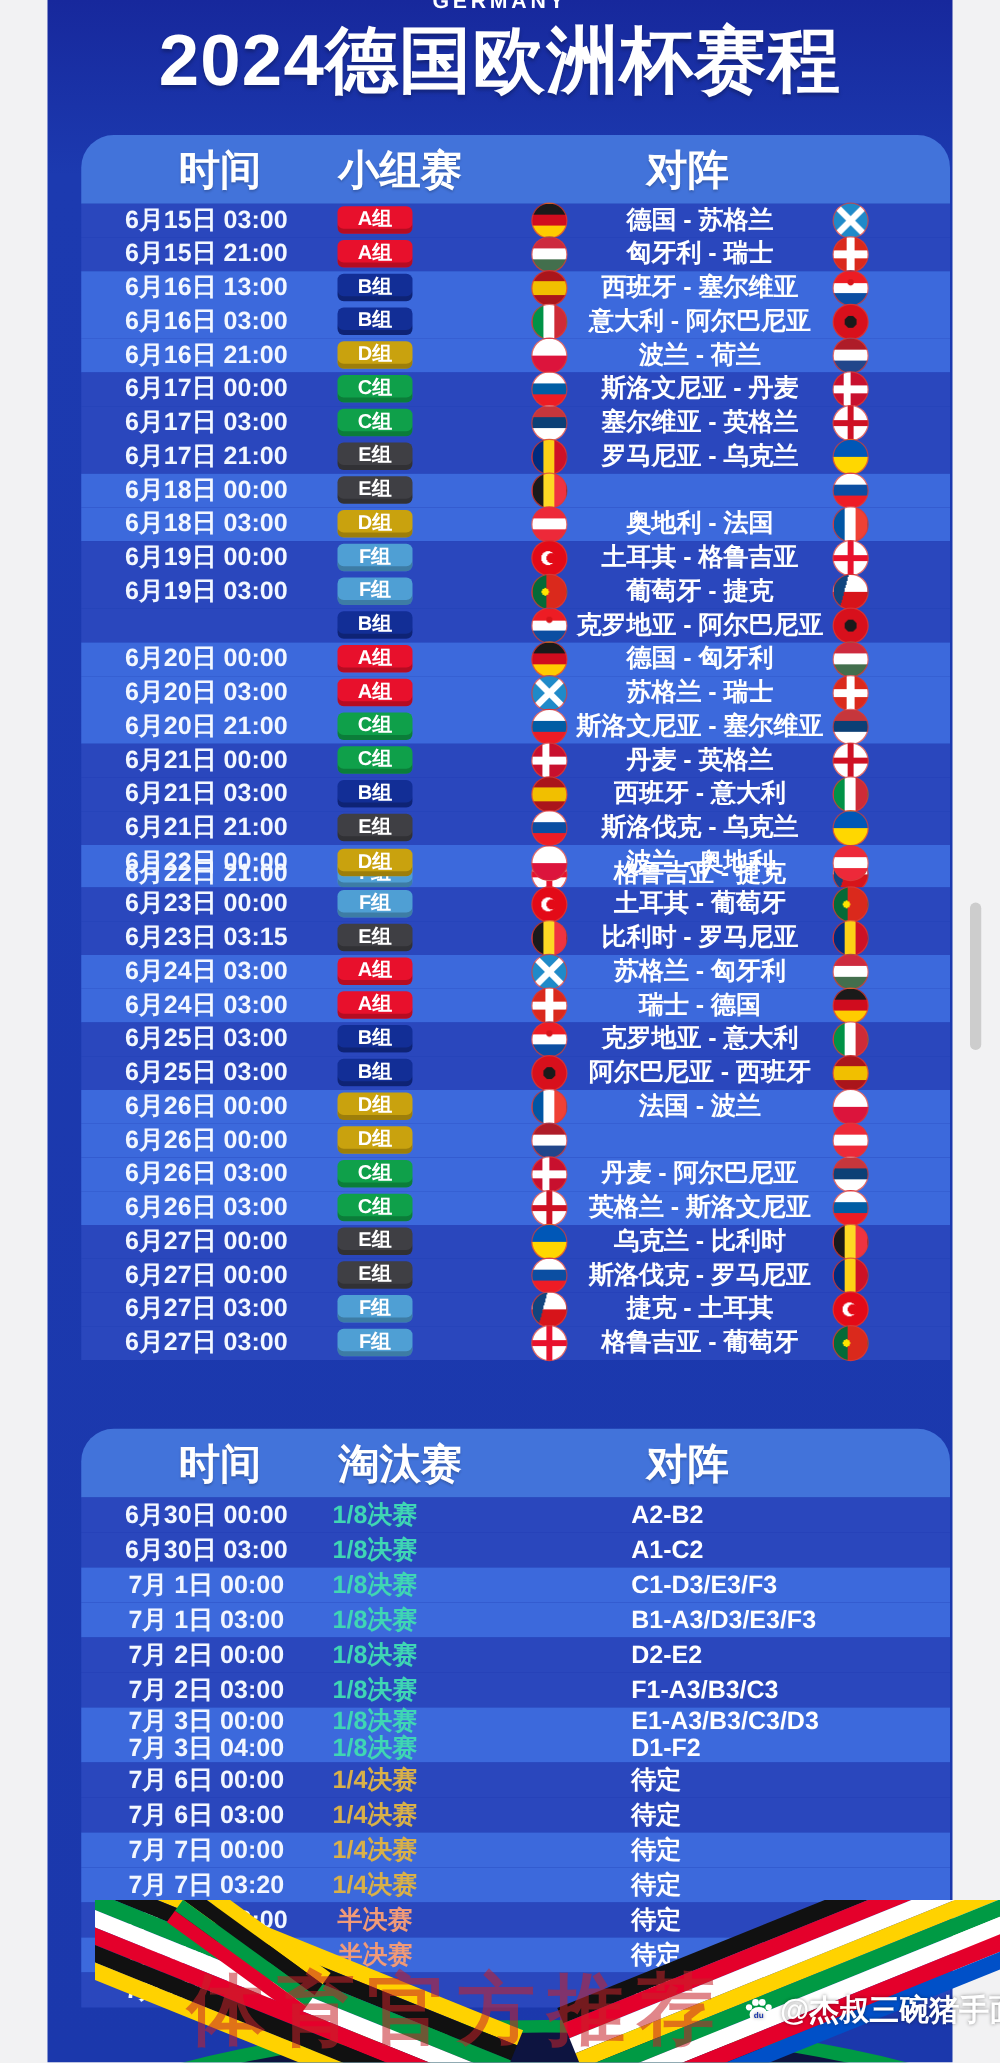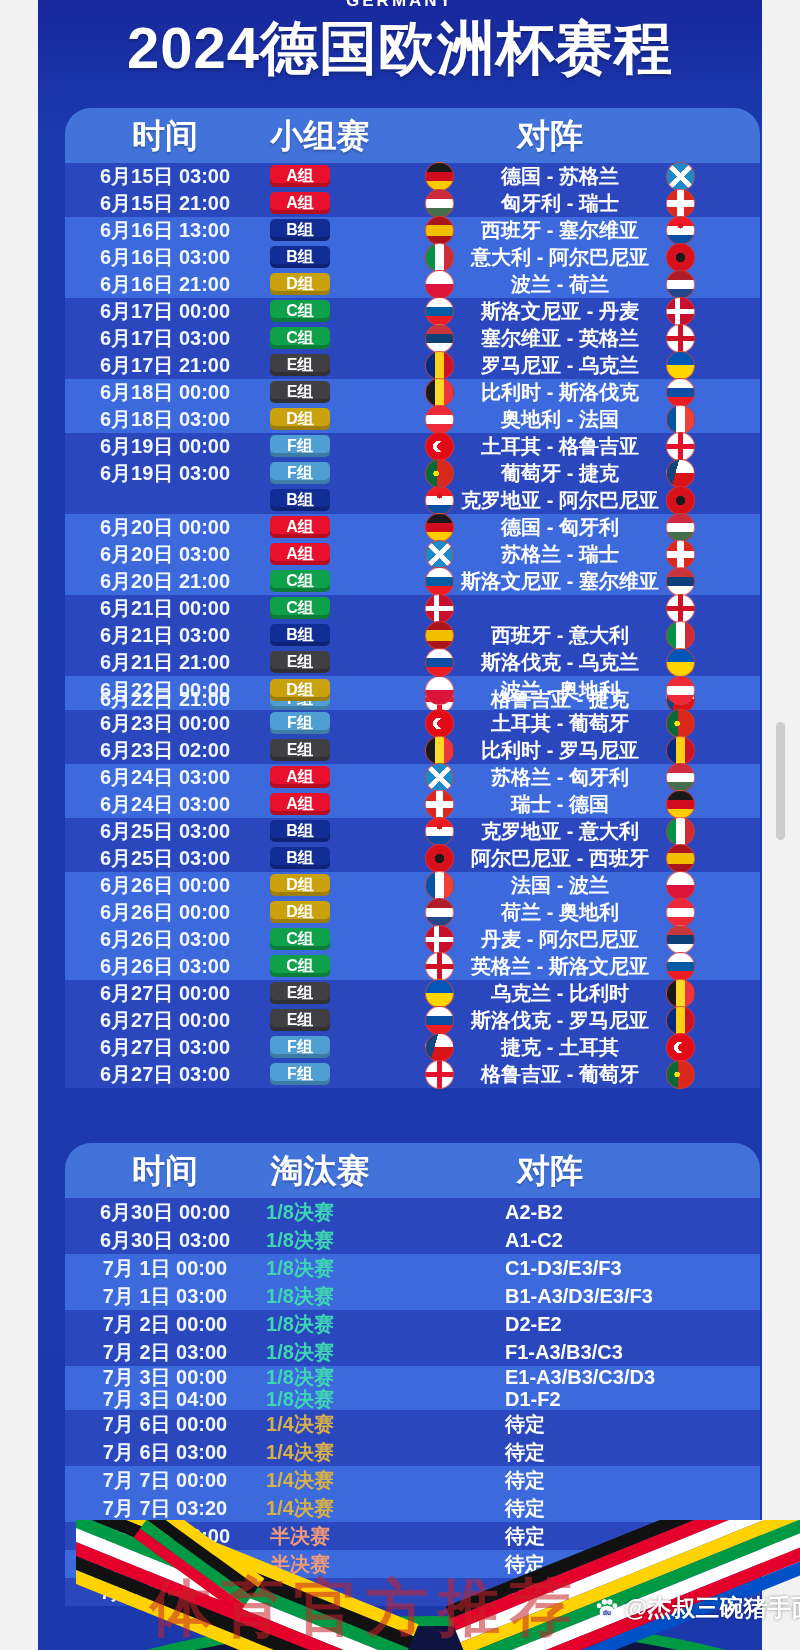--- a/index.html
+++ b/index.html
@@ -10,21 +10,21 @@
   .germany{position:absolute;top:-9px;left:0;width:100%;text-align:center;color:#fff;
            font-weight:bold;font-size:17px;letter-spacing:3px;}
   .title{position:absolute;top:10px;left:0;width:100%;text-align:center;color:#fff;
          font-weight:800;font-size:58px;letter-spacing:1px;text-shadow:0 2px 3px rgba(0,0,0,.25);}
   .panel{position:absolute;left:27px;width:695px;}
   #group-panel{top:108px;}
   #knockout-panel{top:1143px;}
   .panel-header{position:relative;height:55px;border-radius:26px 26px 0 0;background:#4273da;}
   .panel-header span{position:absolute;top:0;line-height:55px;color:#fff;font-weight:800;
                      font-size:33px;text-align:center;text-shadow:0 2px 2px rgba(0,0,0,.2);}
-  .h1{left:20px;width:160px;}
+  .h1{left:31px;width:160px;}
   .h2{left:155px;width:200px;}
   .h3{left:385px;width:200px;}
   .row{position:relative;height:27px;}
   .row.dark{background:#2a47bd;}
   .row.light{background:#3c69dc;}
   .c-time{position:absolute;left:0;width:200px;text-align:center;color:#f2f7ff;
           font-weight:700;font-size:20px;line-height:27px;white-space:pre;}
   .c-badge{position:absolute;left:205px;top:2px;width:60px;height:22px;line-height:22px;
            text-align:center;color:#fff;font-weight:700;font-size:16px;border-radius:5px;
            box-shadow:inset 0 -4px rgba(0,0,0,.22);}
@@ -125,21 +125,20 @@
           <span class="c-time">6月17日 21:00</span>
           <span class="c-badge" style="background: rgb(63, 63, 68);">E组</span>
           <span class="flag c-flag1" style="background: linear-gradient(90deg, rgb(0, 43, 127) 0px, rgb(0, 43, 127) 33%, rgb(252, 209, 22) 33%, rgb(252, 209, 22) 66%, rgb(206, 17, 38) 66%);"></span>
           <span class="c-match">罗马尼亚 - 乌克兰</span>
           <span class="flag c-flag2" style="background: linear-gradient(rgb(0, 87, 183) 0px, rgb(0, 87, 183) 50%, rgb(255, 215, 0) 50%);"></span>
         </div>
         <div class="row light">
           <span class="c-time">6月18日 00:00</span>
           <span class="c-badge" style="background: rgb(63, 63, 68);">E组</span>
           <span class="flag c-flag1" style="background: linear-gradient(90deg, rgb(26, 26, 26) 0px, rgb(26, 26, 26) 33%, rgb(253, 218, 36) 33%, rgb(253, 218, 36) 66%, rgb(239, 51, 64) 66%);"></span>
-          <span class="c-match">比利时 - 斯洛伐克</span>
           <span class="flag c-flag2" style="background: linear-gradient(rgb(255, 255, 255) 0px, rgb(255, 255, 255) 33%, rgb(11, 78, 162) 33%, rgb(11, 78, 162) 66%, rgb(238, 28, 37) 66%);"></span>
         </div>
         <div class="row light">
           <span class="c-time">6月18日 03:00</span>
           <span class="c-badge" style="background: rgb(201, 162, 14);">D组</span>
           <span class="flag c-flag1" style="background: linear-gradient(rgb(237, 41, 57) 0px, rgb(237, 41, 57) 33%, rgb(255, 255, 255) 33%, rgb(255, 255, 255) 66%, rgb(237, 41, 57) 66%);"></span>
           <span class="c-match">奥地利 - 法国</span>
           <span class="flag c-flag2" style="background: linear-gradient(90deg, rgb(0, 85, 164) 0px, rgb(0, 85, 164) 33%, rgb(255, 255, 255) 33%, rgb(255, 255, 255) 66%, rgb(239, 65, 53) 66%);"></span>
         </div>
         <div class="row dark">
@@ -180,20 +179,21 @@
           <span class="c-time">6月20日 21:00</span>
           <span class="c-badge" style="background: rgb(15, 160, 74);">C组</span>
           <span class="flag c-flag1" style="background: linear-gradient(rgb(255, 255, 255) 0px, rgb(255, 255, 255) 33%, rgb(0, 93, 164) 33%, rgb(0, 93, 164) 66%, rgb(237, 28, 36) 66%);"></span>
           <span class="c-match">斯洛文尼亚 - 塞尔维亚</span>
           <span class="flag c-flag2" style="background: linear-gradient(rgb(198, 54, 60) 0px, rgb(198, 54, 60) 33%, rgb(12, 64, 118) 33%, rgb(12, 64, 118) 66%, rgb(255, 255, 255) 66%);"></span>
         </div>
         <div class="row dark">
           <span class="c-time">6月21日 00:00</span>
           <span class="c-badge" style="background: rgb(15, 160, 74);">C组</span>
           <span class="flag c-flag1" style="background: linear-gradient(90deg, transparent 30%, rgb(255, 255, 255) 30%, rgb(255, 255, 255) 50%, transparent 50%), linear-gradient(transparent 39%, rgb(255, 255, 255) 39%, rgb(255, 255, 255) 61%, transparent 61%), rgb(200, 16, 46);"></span>
+          <span class="c-match">丹麦 - 英格兰</span>
           <span class="flag c-flag2" style="background: linear-gradient(90deg, transparent 40%, rgb(206, 17, 36) 40%, rgb(206, 17, 36) 60%, transparent 60%), linear-gradient(transparent 40%, rgb(206, 17, 36) 40%, rgb(206, 17, 36) 60%, transparent 60%), rgb(255, 255, 255);"></span>
         </div>
         <div class="row dark">
           <span class="c-time">6月21日 03:00</span>
           <span class="c-badge" style="background: rgb(18, 46, 150);">B组</span>
           <span class="flag c-flag1" style="background: linear-gradient(rgb(170, 21, 27) 0px, rgb(170, 21, 27) 28%, rgb(241, 191, 0) 28%, rgb(241, 191, 0) 72%, rgb(170, 21, 27) 72%);"></span>
           <span class="c-match">西班牙 - 意大利</span>
           <span class="flag c-flag2" style="background: linear-gradient(90deg, rgb(0, 146, 70) 0px, rgb(0, 146, 70) 33%, rgb(255, 255, 255) 33%, rgb(255, 255, 255) 66%, rgb(206, 43, 55) 66%);"></span>
         </div>
         <div class="row dark">
@@ -220,21 +220,21 @@
           </div>
         </div>
         <div class="row dark">
           <span class="c-time">6月23日 00:00</span>
           <span class="c-badge" style="background: rgb(79, 159, 212);">F组</span>
           <span class="flag c-flag1" style="background: radial-gradient(circle at 57% 50%, rgb(227, 10, 23) 0px, rgb(227, 10, 23) 20%, transparent 21%), radial-gradient(circle at 46% 50%, rgb(255, 255, 255) 0px, rgb(255, 255, 255) 27%, transparent 28%), rgb(227, 10, 23);"></span>
           <span class="c-match">土耳其 - 葡萄牙</span>
           <span class="flag c-flag2" style="background: radial-gradient(circle at 38% 50%, rgb(255, 230, 0) 0px, rgb(255, 230, 0) 13%, transparent 14%), linear-gradient(90deg, rgb(4, 106, 56) 0px, rgb(4, 106, 56) 40%, rgb(218, 41, 28) 40%);"></span>
         </div>
         <div class="row dark">
-          <span class="c-time">6月23日 02:00</span>
+          <span class="c-time">6月23日 03:15</span>
           <span class="c-badge" style="background: rgb(63, 63, 68);">E组</span>
           <span class="flag c-flag1" style="background: linear-gradient(90deg, rgb(26, 26, 26) 0px, rgb(26, 26, 26) 33%, rgb(253, 218, 36) 33%, rgb(253, 218, 36) 66%, rgb(239, 51, 64) 66%);"></span>
           <span class="c-match">比利时 - 罗马尼亚</span>
           <span class="flag c-flag2" style="background: linear-gradient(90deg, rgb(0, 43, 127) 0px, rgb(0, 43, 127) 33%, rgb(252, 209, 22) 33%, rgb(252, 209, 22) 66%, rgb(206, 17, 38) 66%);"></span>
         </div>
         <div class="row light">
           <span class="c-time">6月24日 03:00</span>
           <span class="c-badge" style="background: rgb(232, 16, 44);">A组</span>
           <span class="flag c-flag1" style="background: linear-gradient(45deg, transparent 43%, rgb(255, 255, 255) 43%, rgb(255, 255, 255) 57%, transparent 57%), linear-gradient(135deg, transparent 43%, rgb(255, 255, 255) 43%, rgb(255, 255, 255) 57%, transparent 57%), rgb(31, 138, 201);"></span>
           <span class="c-match">苏格兰 - 匈牙利</span>
@@ -265,21 +265,20 @@
           <span class="c-time">6月26日 00:00</span>
           <span class="c-badge" style="background: rgb(201, 162, 14);">D组</span>
           <span class="flag c-flag1" style="background: linear-gradient(90deg, rgb(0, 85, 164) 0px, rgb(0, 85, 164) 33%, rgb(255, 255, 255) 33%, rgb(255, 255, 255) 66%, rgb(239, 65, 53) 66%);"></span>
           <span class="c-match">法国 - 波兰</span>
           <span class="flag c-flag2" style="background: linear-gradient(rgb(255, 255, 255) 0px, rgb(255, 255, 255) 50%, rgb(220, 20, 60) 50%);"></span>
         </div>
         <div class="row light">
           <span class="c-time">6月26日 00:00</span>
           <span class="c-badge" style="background: rgb(201, 162, 14);">D组</span>
           <span class="flag c-flag1" style="background: linear-gradient(rgb(174, 28, 40) 0px, rgb(174, 28, 40) 33%, rgb(255, 255, 255) 33%, rgb(255, 255, 255) 66%, rgb(33, 70, 139) 66%);"></span>
-          <span class="c-match">荷兰 - 奥地利</span>
           <span class="flag c-flag2" style="background: linear-gradient(rgb(237, 41, 57) 0px, rgb(237, 41, 57) 33%, rgb(255, 255, 255) 33%, rgb(255, 255, 255) 66%, rgb(237, 41, 57) 66%);"></span>
         </div>
         <div class="row light">
           <span class="c-time">6月26日 03:00</span>
           <span class="c-badge" style="background: rgb(15, 160, 74);">C组</span>
           <span class="flag c-flag1" style="background: linear-gradient(90deg, transparent 30%, rgb(255, 255, 255) 30%, rgb(255, 255, 255) 50%, transparent 50%), linear-gradient(transparent 39%, rgb(255, 255, 255) 39%, rgb(255, 255, 255) 61%, transparent 61%), rgb(200, 16, 46);"></span>
           <span class="c-match">丹麦 - 阿尔巴尼亚</span>
           <span class="flag c-flag2" style="background: linear-gradient(rgb(198, 54, 60) 0px, rgb(198, 54, 60) 33%, rgb(12, 64, 118) 33%, rgb(12, 64, 118) 66%, rgb(255, 255, 255) 66%);"></span>
         </div>
         <div class="row light">

